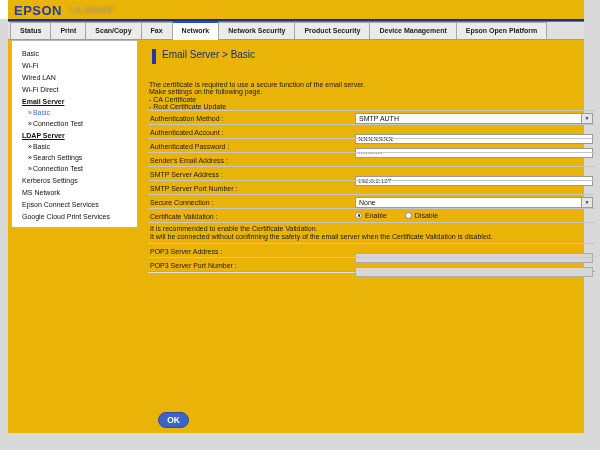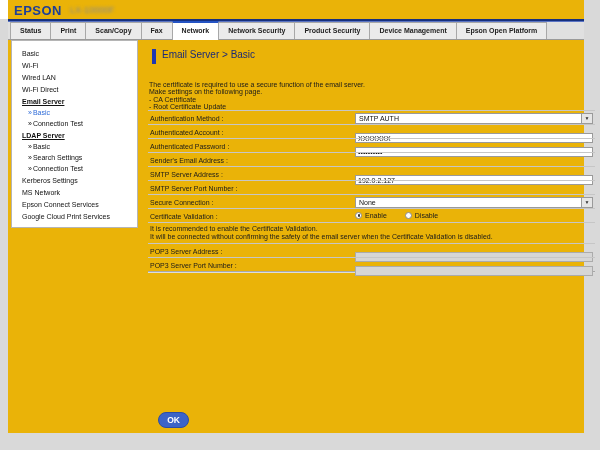--- a/index.html
+++ b/index.html
@@ -43,21 +43,21 @@
   .page-title { position:absolute; left:154px; top:49px; font-size:10px; color:#1a2a78; }
 
   .intro { position:absolute; left:141px; top:81px; font-size:7px; line-height:7.3px; color:#1a1a1a; }
 
   
   .form { position:absolute; left:140px; top:110px; width:447px; border-bottom:1px solid #a8a8a8;
     box-shadow:0 1px 0 #ddd; }
   .frow { position:relative; height:14px; border-top:1px solid #c6c6c6; }
   .flabel { position:absolute; left:2px; top:3.5px; font-size:7px; color:#1a1a1a; }
   .fctrl { position:absolute; left:207px; top:1.5px; width:238px; }
-  .tinput { width:238px; height:10px; border:1px solid #9a9a9a; font-family:Liberation Sans, sans-serif;
+  .tinput { width:238px; height:10px; border:1px solid #9a9a9a; font-family:Liberation Serif, serif;
     font-size:7px; padding:0 2px; color:#111; background:#fff; }
   .tinput.disabled { background:#d6d6d6; border-color:#ababab; }
   .selectbox { position:relative; width:238px; height:11px; border:1px solid #9a9a9a; background:#fff; cursor:pointer; }
   .selectval { font-size:7px; line-height:9px; padding-left:3px; color:#111; }
   .selectarrow { position:absolute; right:0; top:0; width:11px; height:9px; background:#e6e6e6;
     border-left:1px solid #9a9a9a; font-size:5px; line-height:9px; text-align:center; color:#333; }
   .radiogroup { display:flex; gap:18px; padding-top:1px; }
   .radioopt { display:flex; align-items:center; gap:3px; font-size:7px; cursor:pointer; }
   .radio { position:relative; width:7px; height:7px; border:1px solid #8a8a8a; border-radius:50%; background:#fdfdfd; }
   .radio.checked::after { content:""; position:absolute; left:1.5px; top:1.5px; width:2.5px; height:2.5px;

